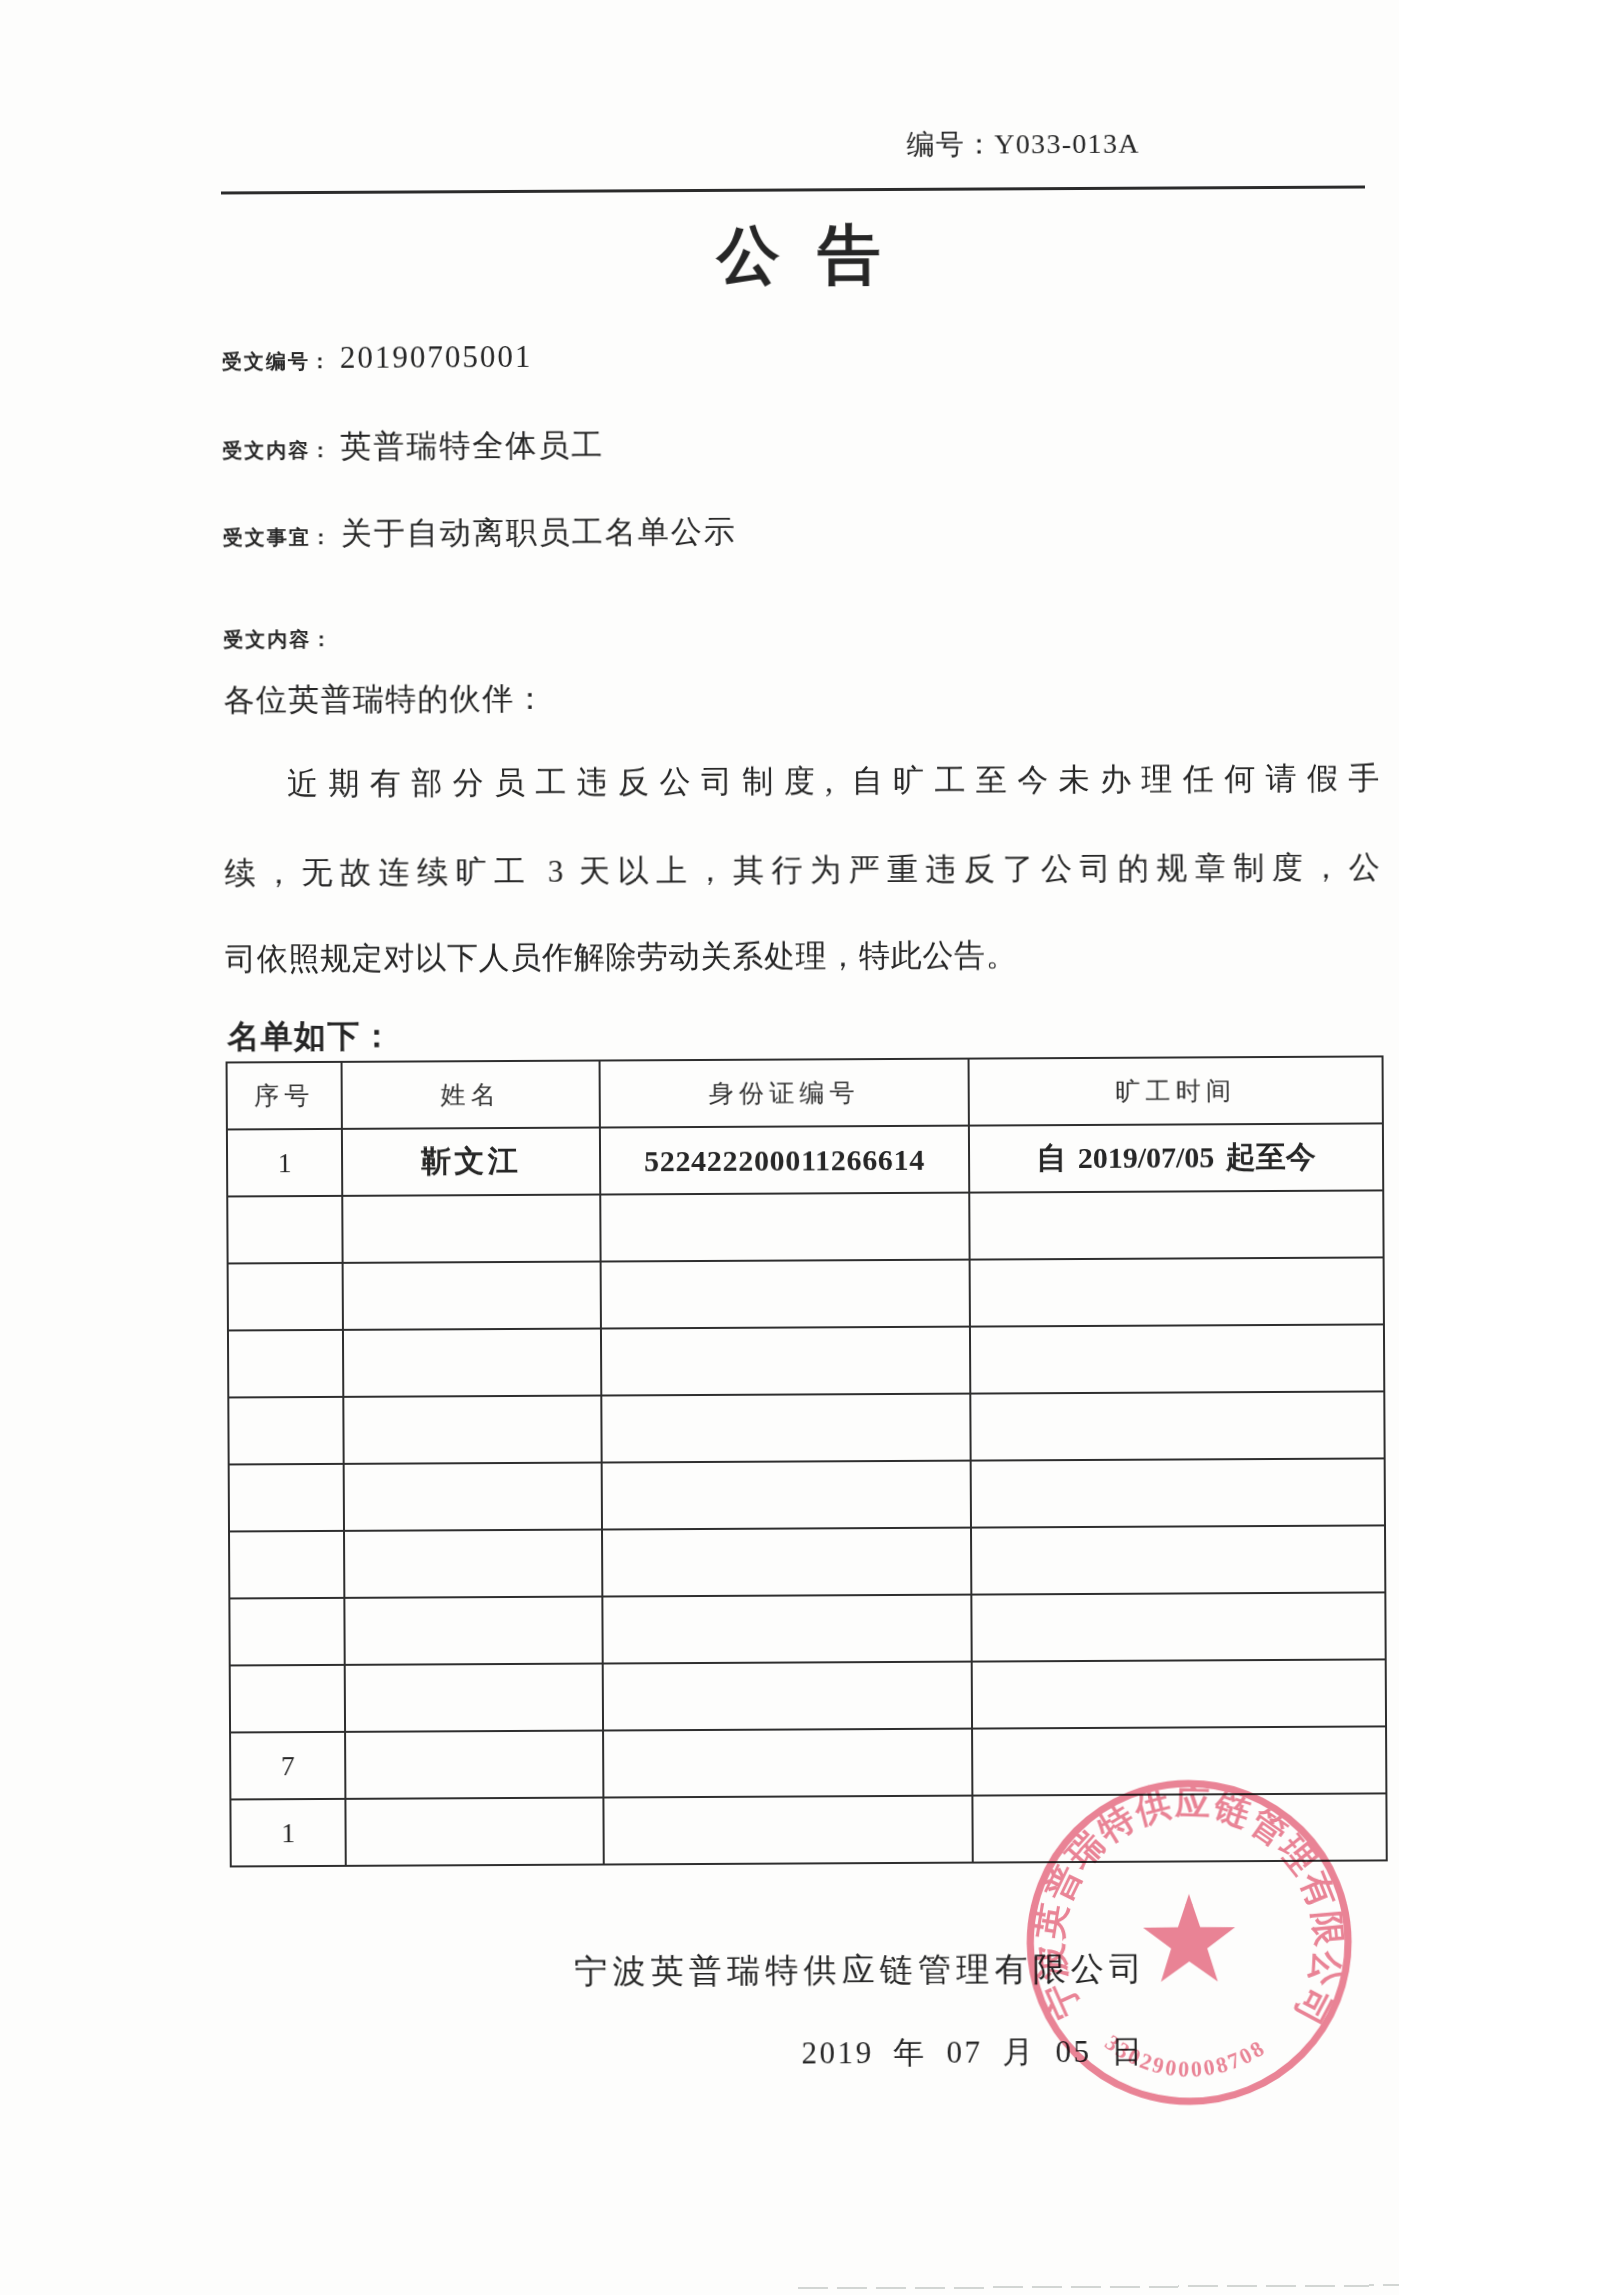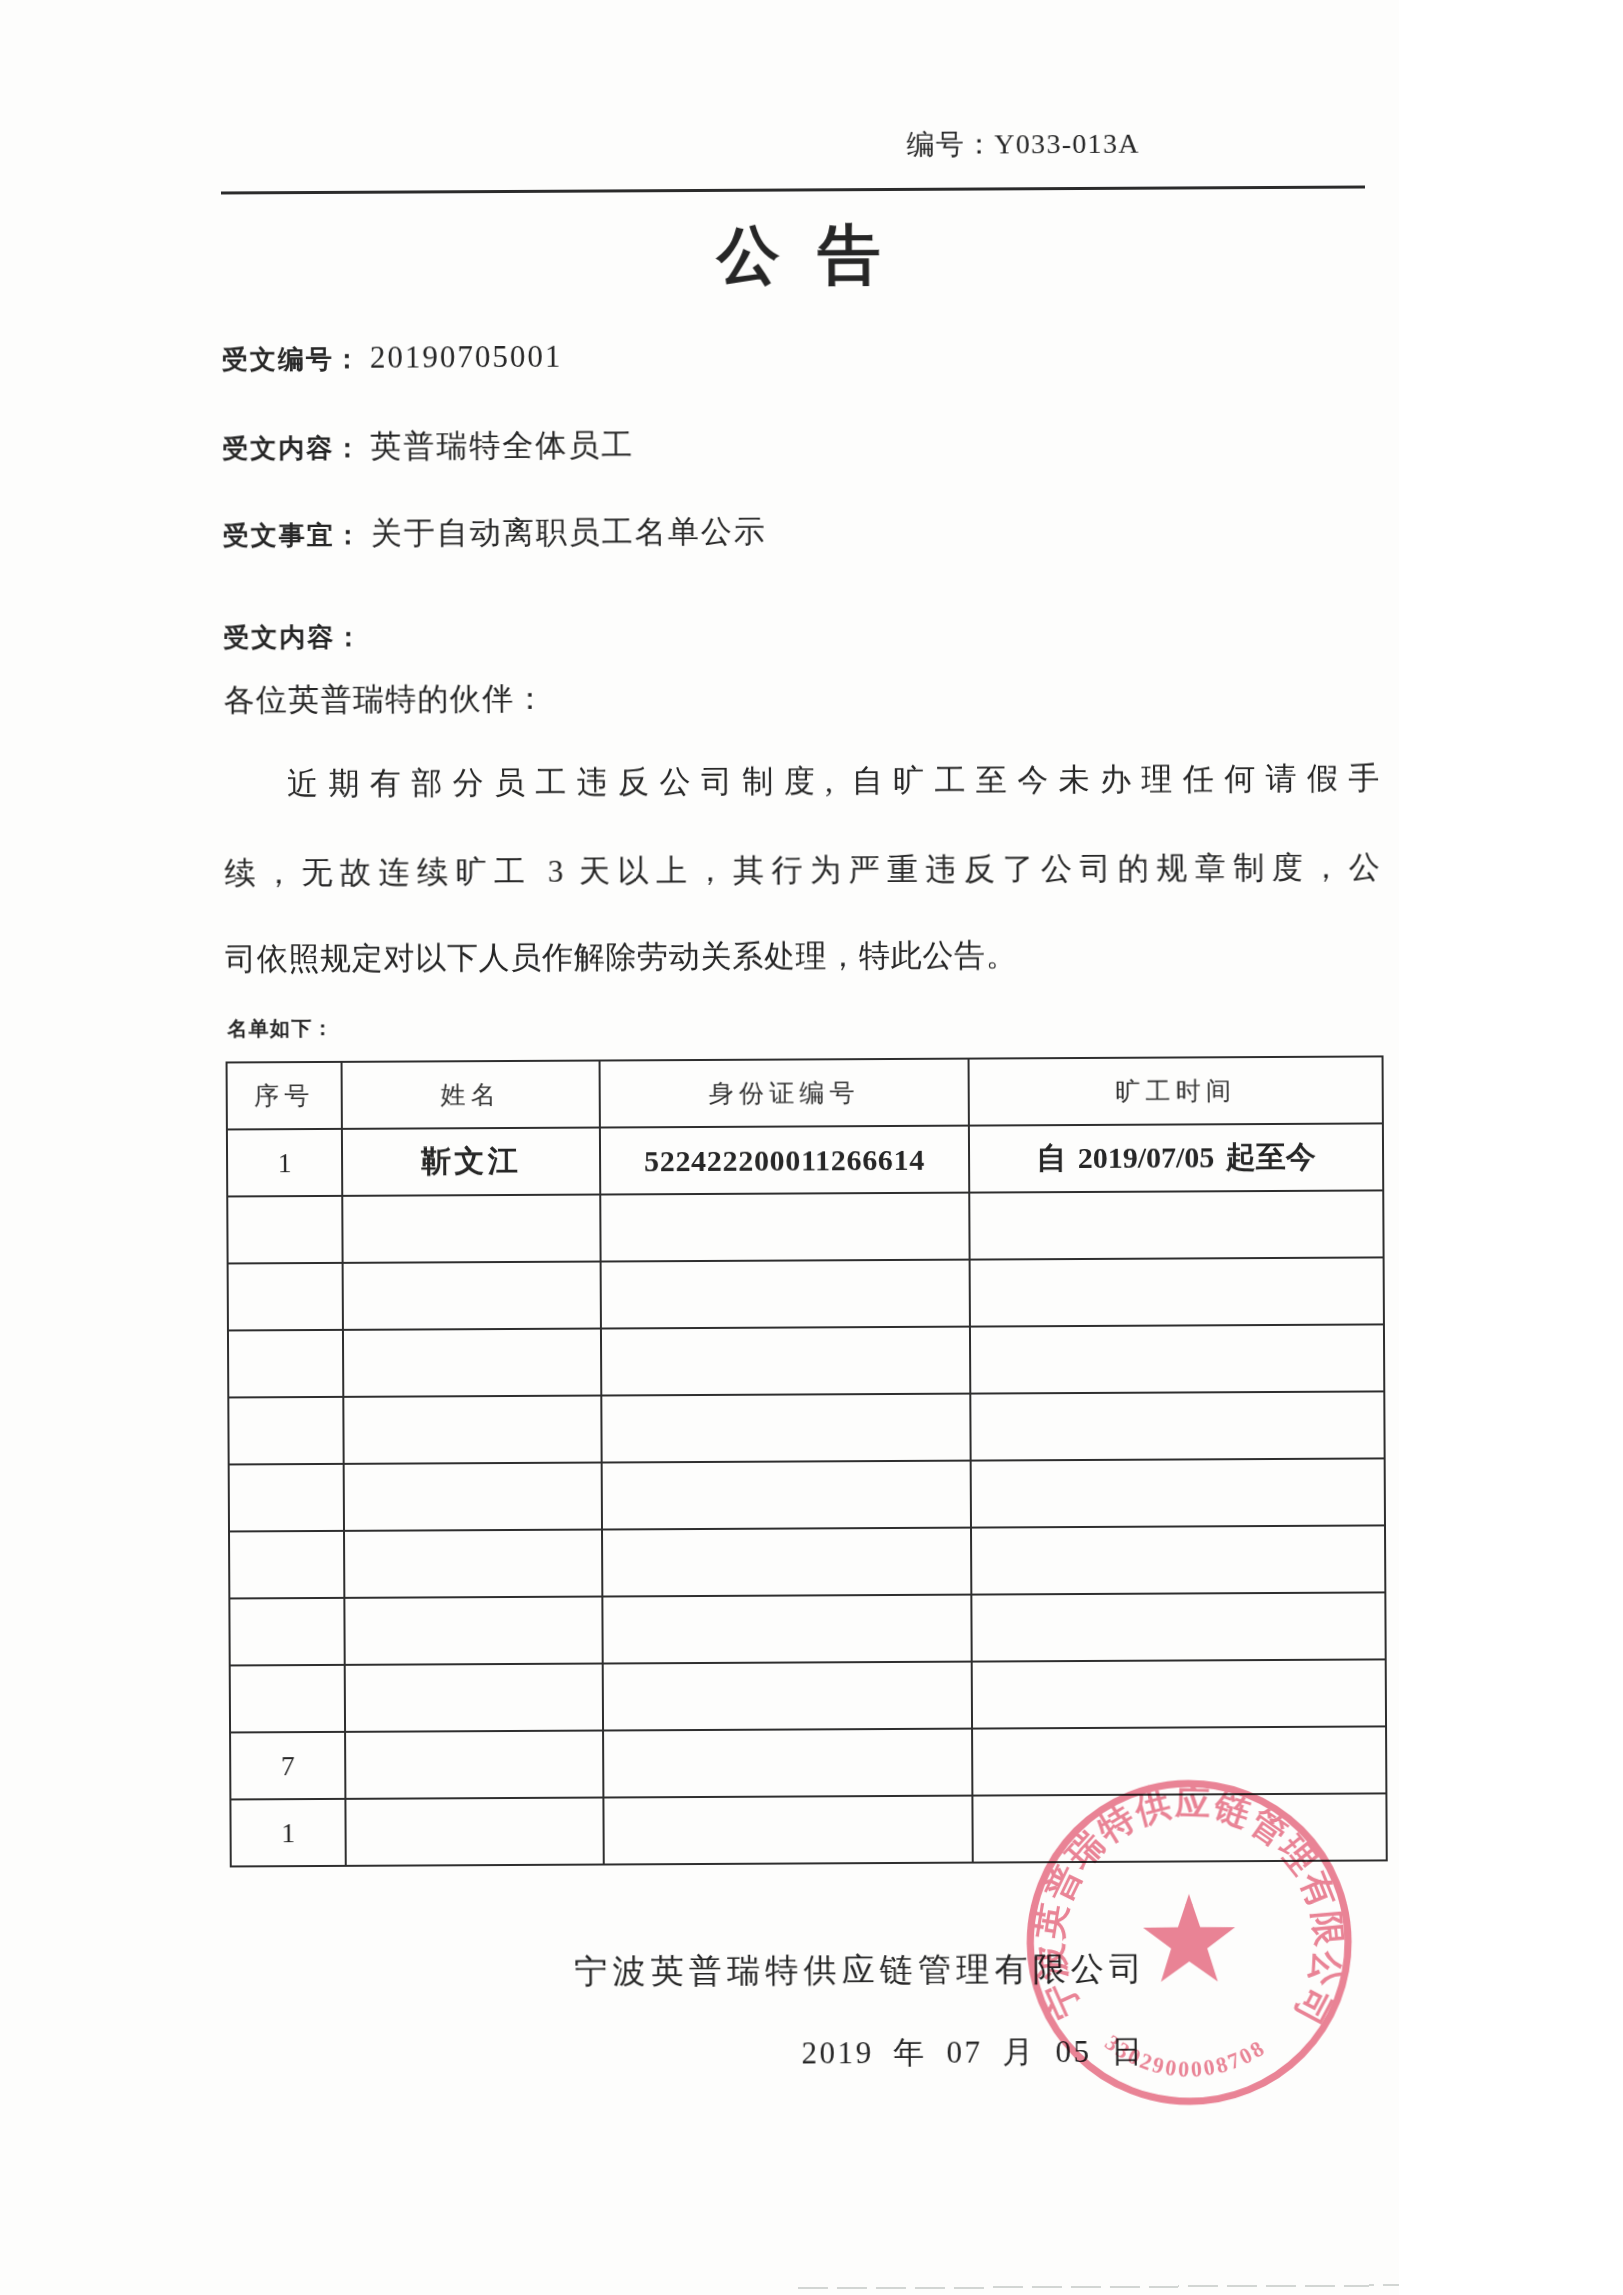--- a/index.html
+++ b/index.html
@@ -24,34 +24,34 @@
   .title {
     position:absolute; top:213px; left:226px; width:1156px;
     text-align:center; font-size:63px; font-weight:700;
     word-spacing:19.6px; letter-spacing:1.3px;
   }
   .meta-row { position:absolute; left:226px; white-space:nowrap; }
   .meta-row.m0 { top:338px; }
   .meta-row.m1 { top:424px; }
   .meta-row.m2 { top:511px; }
   .meta-row.m3 { top:596px;margin-top:20px; }
-  .meta-label { font-weight:700; font-size:26px; letter-spacing:2px; }
+  .meta-label { font-weight:700; font-size:20px; letter-spacing:2px; }
   .meta-value { font-size:31px; margin-left:7.9px; letter-spacing:2px; }
 
   .salutation { position:absolute; left:226px; top:677px; font-size:31px; letter-spacing:1.3px; }
 
   .body-line {
     position:absolute; left:226px; width:1156px;
     font-size:31px; letter-spacing:0.7px; white-space:normal;
   }
   .body-line.l1 { top:761px; text-indent:63px; text-align:justify; text-align-last:justify; }
   .body-line.l2 { top:850px; text-align:justify; text-align-last:justify; }
   .body-line.l3 { top:936px; }
 
-  .list-intro { position:absolute; left:228px; top:1013px; font-size:20px; font-weight:700; letter-spacing:1.3px; }
+  .list-intro { position:absolute; left:228px; top:1013px; font-size:32px; font-weight:700; letter-spacing:1.3px; }
 
   table.roster {
     position:absolute; left:226px; top:1059px; width:1156px;
     border-collapse:collapse; table-layout:fixed;
     border:2.6px solid #2e2e2e;
   }
   table.roster th, table.roster td {
     border:2px solid #2e2e2e;
     height:65px; padding:0;
     text-align:center; vertical-align:middle;

